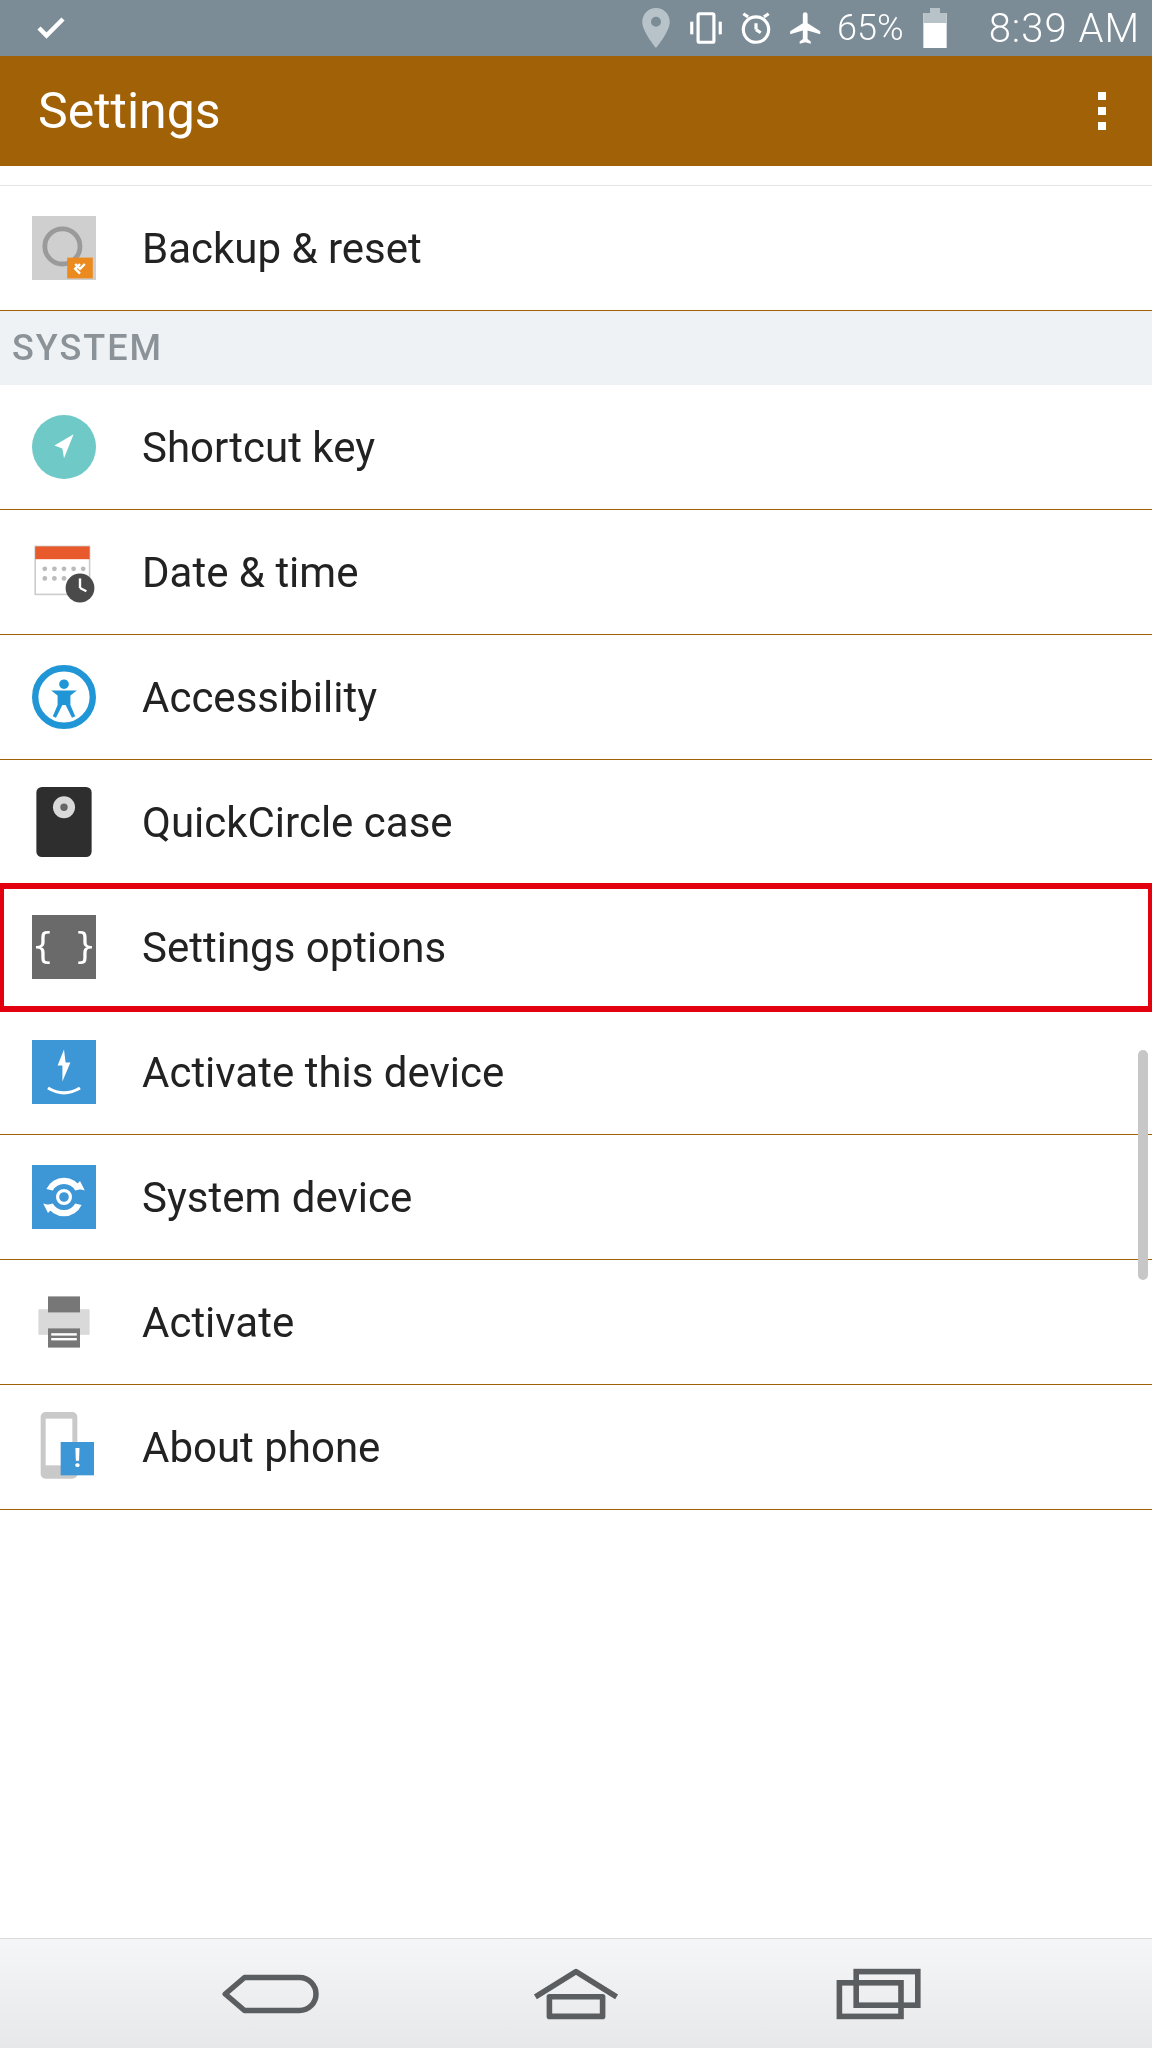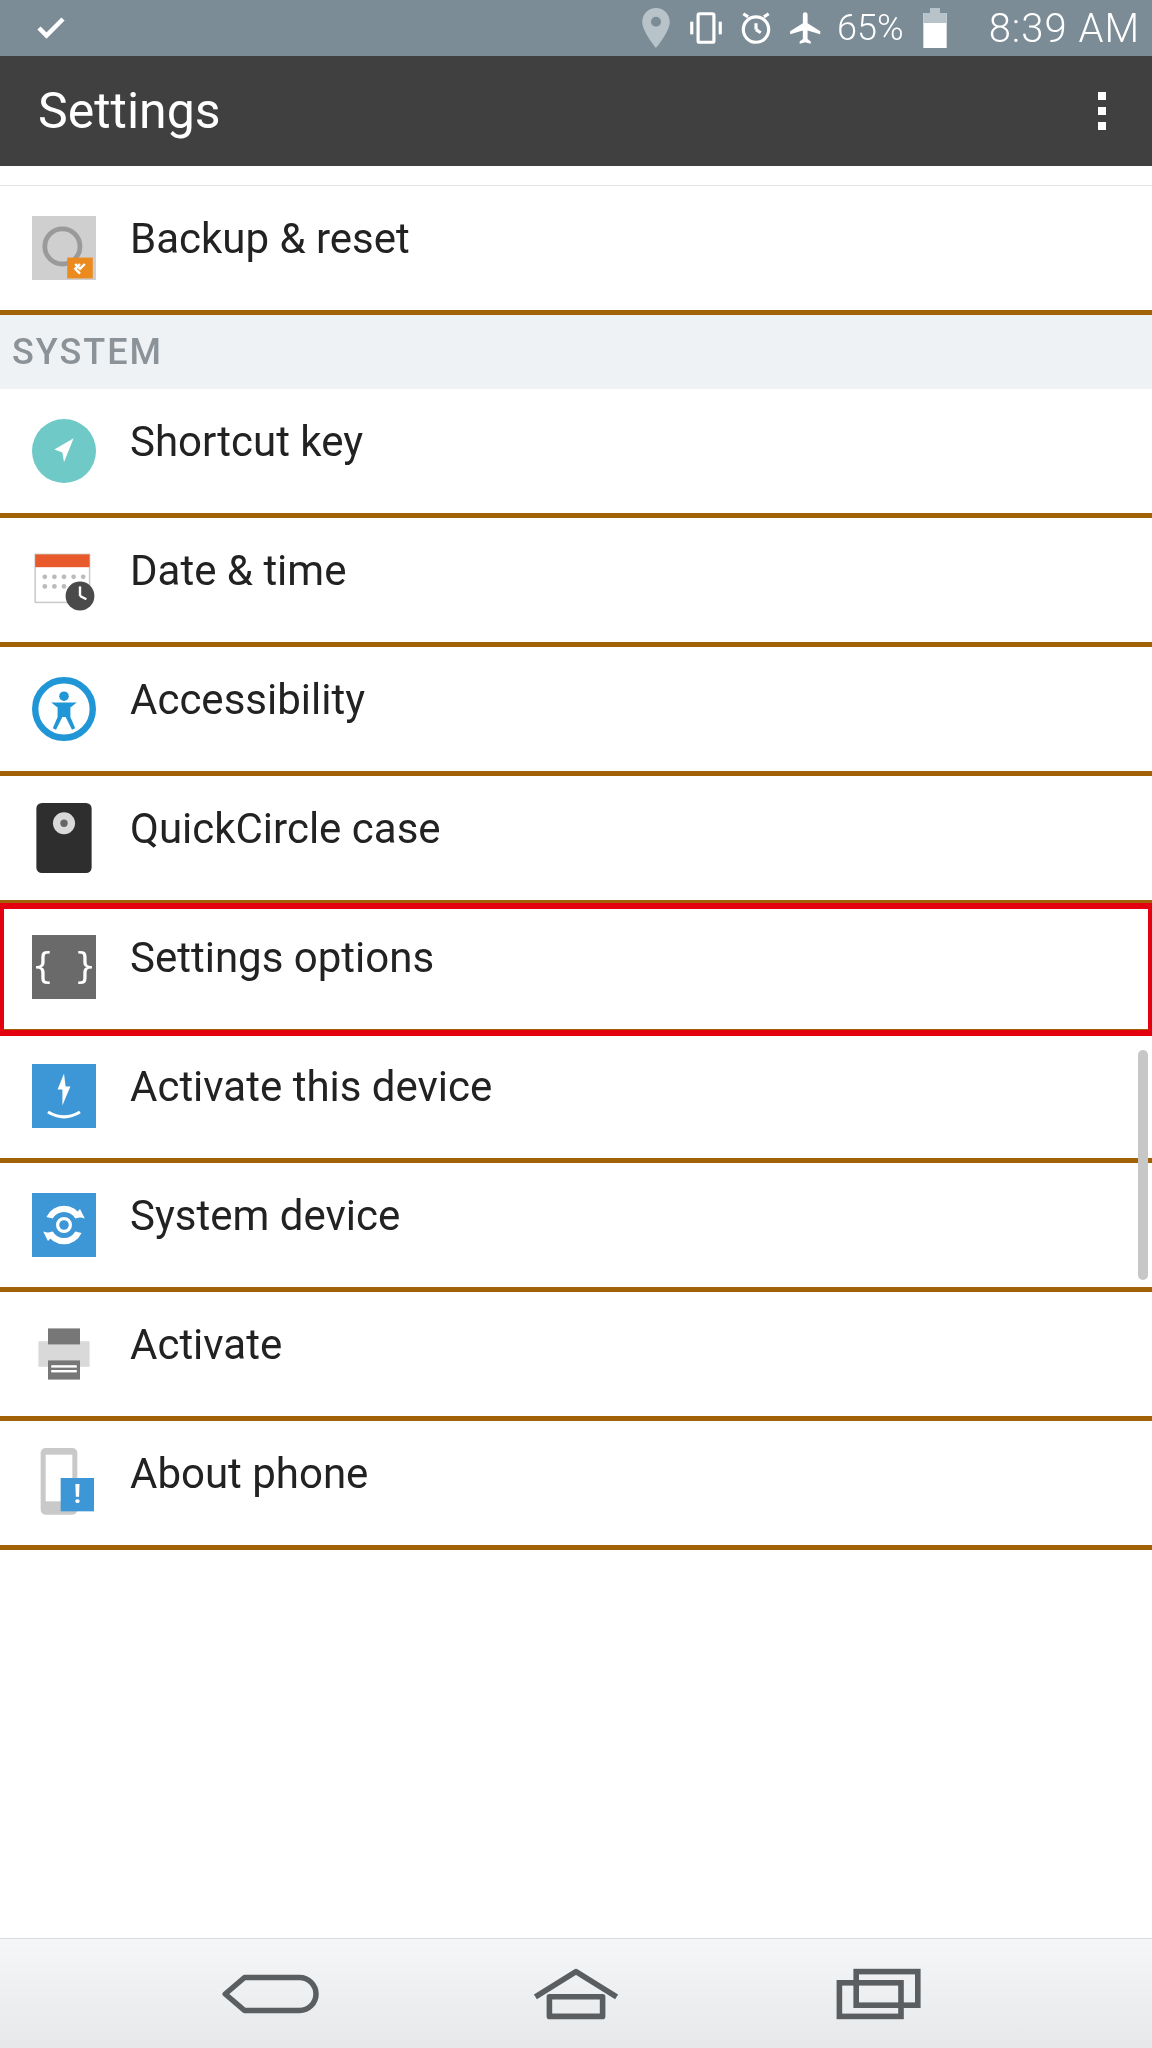--- a/index.html
+++ b/index.html
@@ -22,21 +22,21 @@
       color: #fff;
     }
     .status-left { display: flex; align-items: center; gap: 12px; padding-left: 20px; }
     .status-right { display: flex; align-items: center; gap: 12px; font-size: 36px; font-weight: 300; }
     .status-icon { width: 38px; height: 38px; display: flex; align-items: center; justify-content: center; }
     .battery-pct { font-size: 36px; }
     .time { font-size: 40px; font-weight: 300; letter-spacing: 1px; margin-left: 23px; }
     .app-bar {
       width: 100%;
       height: 110px;
-      background: #404040;
+      background: #a16207;
       display: flex;
       align-items: center;
       justify-content: space-between;
       padding: 0 38px;
       color: #fff;
     }
     .app-title { font-size: 50px; font-weight: 400; }
     .more-dots { display: flex; flex-direction: column; gap: 7px; padding-right: 8px; }
     .dot { width: 8px; height: 8px; background: #fff; }
     .list-container { width: 100%; }
@@ -44,24 +44,24 @@
     .section-header {
       background: #eef2f4;
       padding: 16px 12px;
       color: #8b9399;
       font-size: 36px;
       font-weight: 500;
       letter-spacing: 2px;
     }
     .list-item {
       display: flex;
-      align-items: flex-start;
-      gap: 32px;
+      align-items: center;
+      gap: 44px;
       padding: 28px 30px;
-      border-bottom: 5px solid #a16207;
+      border-bottom: 1px solid #a16207;
       background: #fff;
       font-size: 42px;
       color: #222;
       position: relative;
     }
     .list-item.highlighted {
       outline: 6px solid #e3000f;
       outline-offset: -4px;
       z-index: 2;
     }

